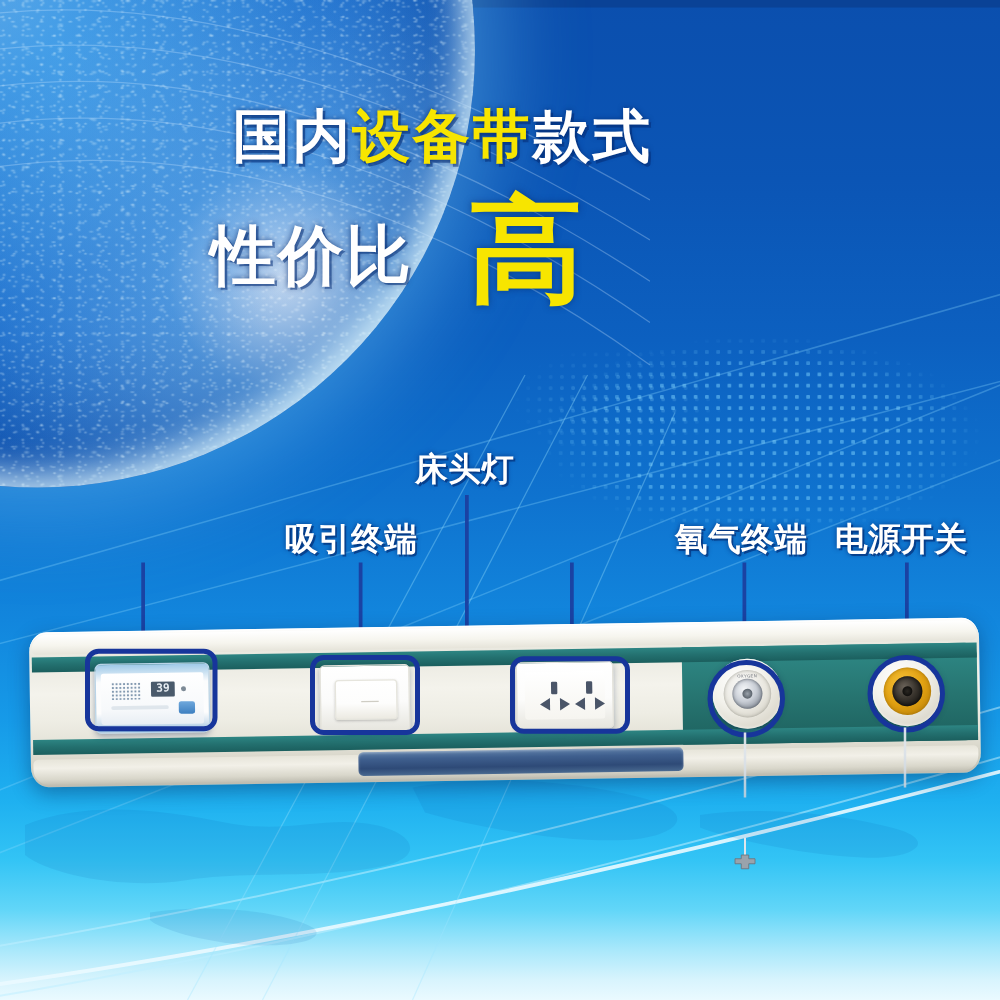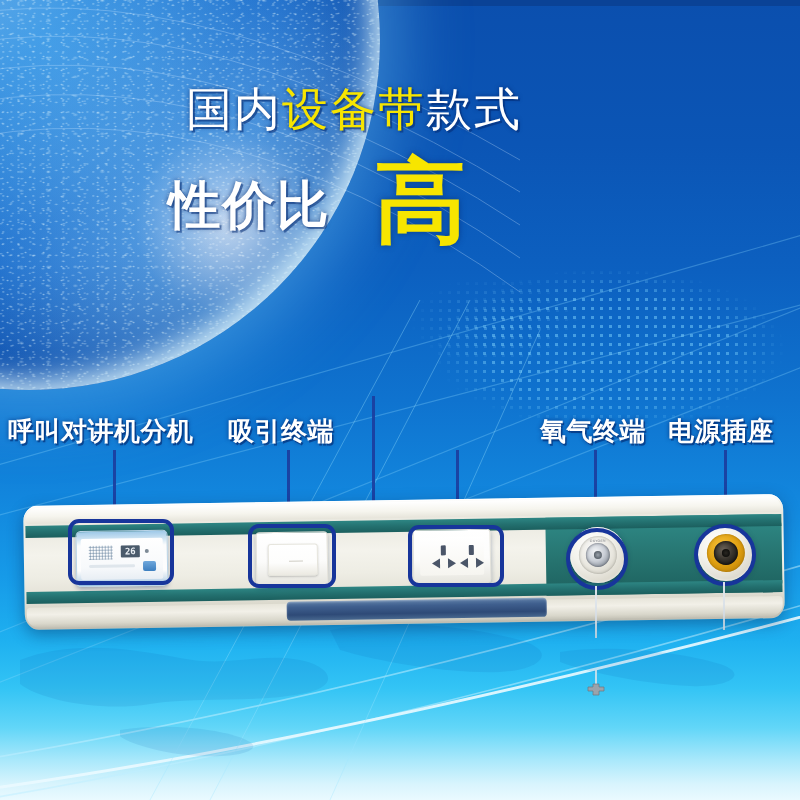--- a/index.html
+++ b/index.html
@@ -96,21 +96,21 @@
 
   
   .continents{
     position:absolute; left:0; top:600px; width:800px; height:200px;
     opacity:.20;
   }
 
   
   .headline{
     position:absolute; left:0; top:86px; width:684px; text-align:center;
-    font-size:46px; font-weight:normal; letter-spacing:2px; line-height:1;
+    font-size:46px; font-weight:bold; letter-spacing:2px; line-height:1;
     color:#ffffff;
     text-shadow:0 0 4px rgba(0,40,110,.75), 2px 2px 0 rgba(5,45,120,.55);
     white-space:nowrap;
   }
   .headline .hl-yellow{ color:#f7e500; }
   .headline-pad{ padding-left:24px; }
 
   .subline{
     position:absolute; left:0; top:168px; width:636px;
     display:flex; align-items:center; justify-content:center; gap:44px;
@@ -386,38 +386,38 @@
     <span class="sub-b">高</span>
   </div>
 
   <div class="lead" style="left:113px; top:450px; height:78px;"></div>
   <div class="lead" style="left:287px; top:450px; height:78px;"></div>
   <div class="lead" style="left:372px; top:396px; height:212px;"></div>
   <div class="lead" style="left:456px; top:450px; height:78px;"></div>
   <div class="lead" style="left:594px; top:450px; height:84px;"></div>
   <div class="lead" style="left:724px; top:450px; height:84px;"></div>
 
-  <div class="callout" style="left:8px;   top:414px;">呼叫对讲机分机</div>
   <div class="callout" style="left:228px; top:414px;">吸引终端</div>
+  <div class="callout" style="left:332px; top:358px;">床头灯</div>
   <div class="callout" style="left:540px; top:414px;">氧气终端</div>
-  <div class="callout" style="left:668px; top:414px;">电源插座</div>
+  <div class="callout" style="left:668px; top:414px;">电源开关</div>
 
   <div class="bhu">
     <div class="bhu-body"></div>
     <div class="bhu-toplip"></div>
     <div class="teal-block"></div>
     <div class="stripe s-top"></div>
     <div class="stripe s-bot"></div>
     <div class="bhu-botlip"></div>
     <div class="lamp"></div>
 
     <div class="intercom">
       <div class="ic-face">
         <div class="ic-grille"></div>
-        <div class="ic-disp">26</div>
+        <div class="ic-disp">39</div>
         <div class="ic-led"></div>
         <div class="ic-bar"></div>
         <div class="ic-btn"></div>
       </div>
     </div>
 
     <div class="switch">
       <div class="sw-rocker">
         <div class="sw-line"></div>
       </div>

